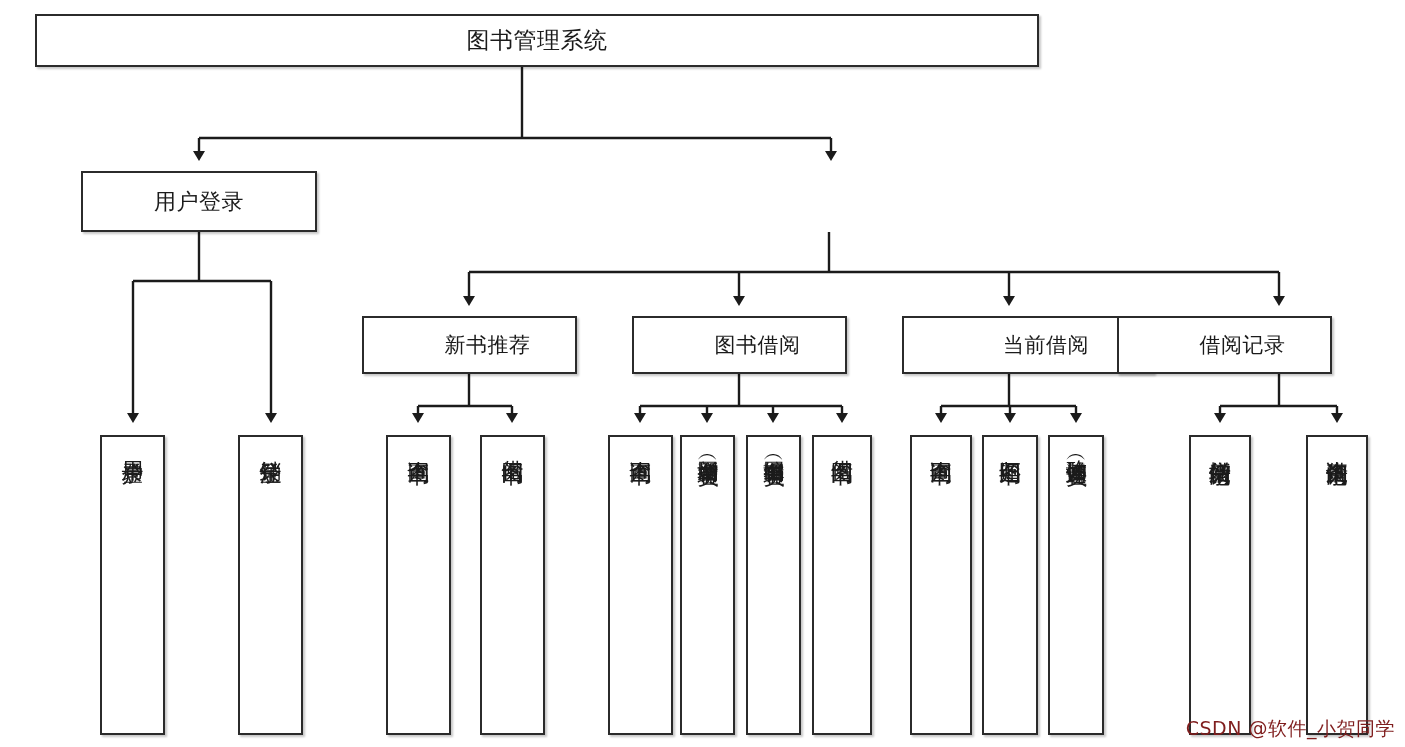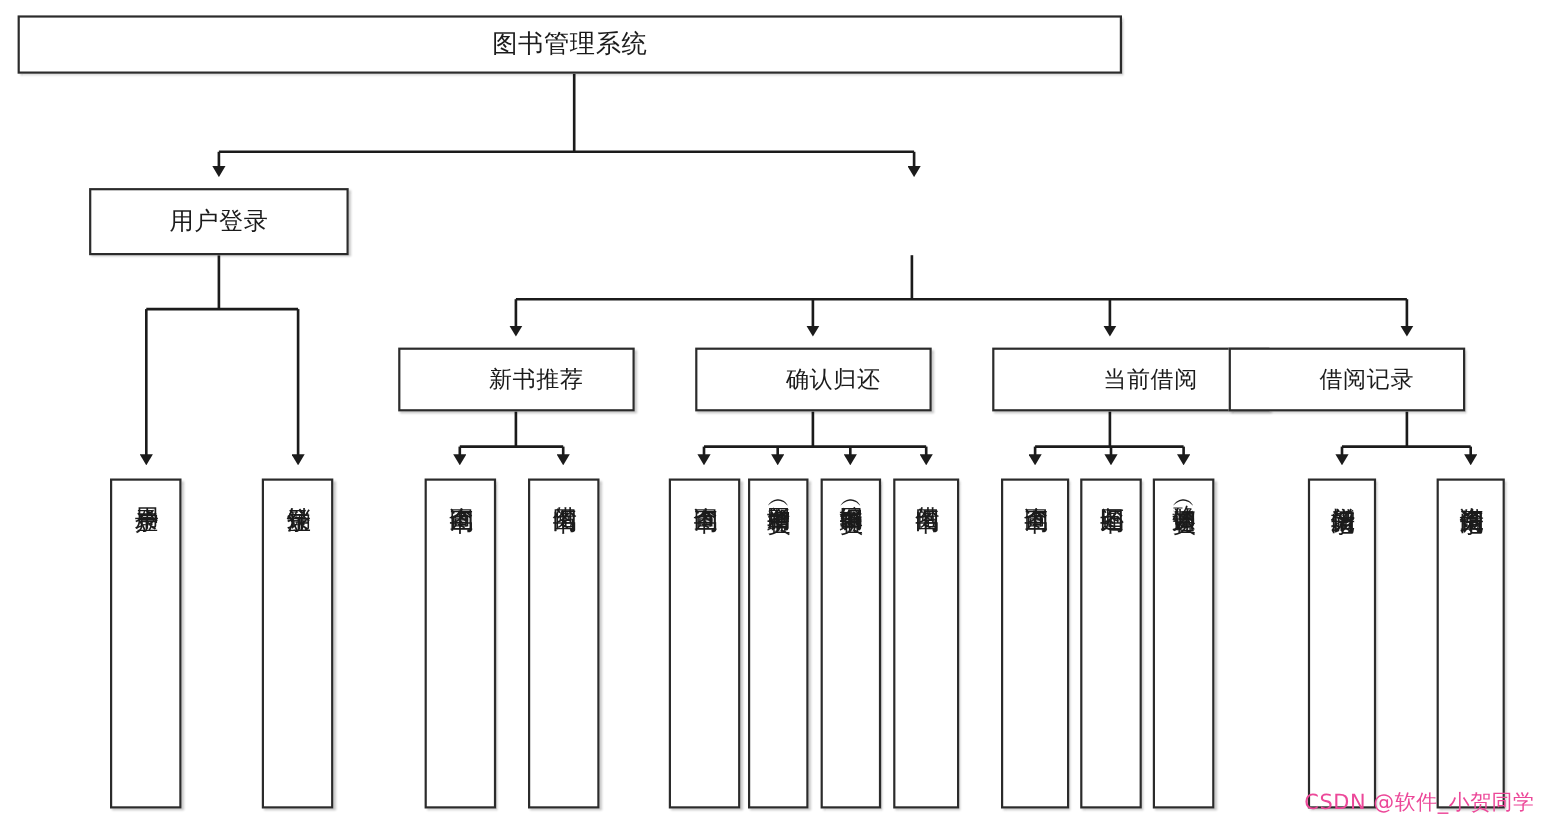--- a/index.html
+++ b/index.html
@@ -56,21 +56,21 @@
     white-space: nowrap;
   }
   .node.leaf.tall-text .label {
     font-size: 21px;
   }
   #watermark {
     position: absolute;
     right: 10px;
     bottom: 5px;
     font-size: 19px;
-    color: #ec4899;
+    color: #7f1d1d;
     white-space: nowrap;
     letter-spacing: 0.5px;
   }
 </style>
 </head>
 <body>
 
 <div id="canvas">
 
   <svg id="wires" viewBox="0 0 1405 747" xmlns="http://www.w3.org/2000/svg">
@@ -116,33 +116,33 @@
       <path d="M1010,406 L1010,414" marker-end="url(#arrow)"></path>
       <path d="M1076,406 L1076,414" marker-end="url(#arrow)"></path>
 
       <path d="M1279,374 L1279,406"></path>
       <path d="M1220,406 L1337,406"></path>
       <path d="M1220,406 L1220,414" marker-end="url(#arrow)"></path>
       <path d="M1337,406 L1337,414" marker-end="url(#arrow)"></path>
     </g>
   </svg>
 
-  <div class="node root" style="left:16px; top:14px; width:1004px; height:53px;">
+  <div class="node root" style="left:35px; top:14px; width:1004px; height:53px;">
     <span class="label">图书管理系统</span>
   </div>
 
   <div class="node lvl2" style="left:81px; top:171px; width:236px; height:61px;">
     <span class="label">用户登录</span>
   </div>
 
   <div class="node lvl3" style="left:362px; top:316px; width:215px; height:58px;">
     <span class="label">新书推荐</span>
   </div>
   <div class="node lvl3" style="left:632px; top:316px; width:215px; height:58px;">
-    <span class="label">确认归还</span>
+    <span class="label">图书借阅</span>
   </div>
   <div class="node lvl3" style="left:902px; top:316px; width:252px; height:58px;">
     <span class="label">当前借阅</span>
   </div>
   <div class="node lvl3" style="left:1117px; top:316px; width:215px; height:58px;">
     <span class="label">借阅记录</span>
   </div>
 
   <div class="node leaf" style="left:100px; top:435px; width:65px; height:300px;">
     <span class="label">用户登录</span>

